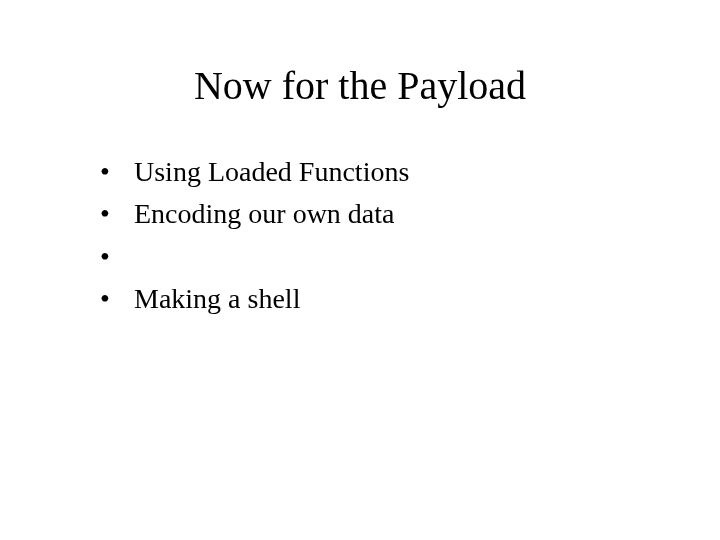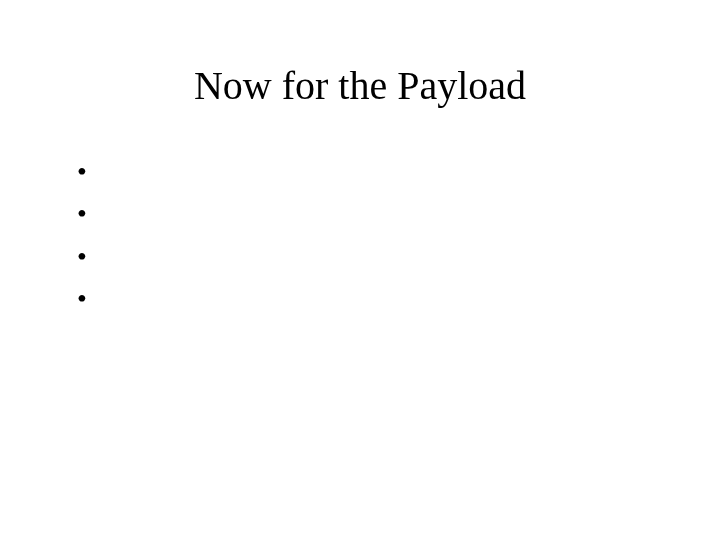--- a/index.html
+++ b/index.html
@@ -11,21 +11,21 @@
       width: 720px;
       height: 540px;
       background: #ffffff;
       font-family: "Times New Roman", Times, serif;
       position: relative;
       overflow: hidden;
     }
     .slide {
       width: 100%;
       height: 100%;
-      padding: 50px 69px;
+      padding: 50px 92px;
     }
     .title {
       font-size: 40px;
       font-weight: normal;
       text-align: center;
       color: #000000;
       margin-bottom: 45px;
       margin-top: 12px;
     }
     .bullet-list {
@@ -51,24 +51,27 @@
     }
   </style>
 </head>
 <body>
 
 <div class="slide">
   <h1 class="title">Now for the Payload</h1>
   <ul class="bullet-list">
     <li class="bullet-item">
       <span class="bullet-marker">•</span>
+      <span class="bullet-text">Using Loaded Functions</span>
+    </li>
+    <li class="bullet-item">
+      <span class="bullet-marker">•</span>
+      <span class="bullet-text">Encoding our own data</span>
     </li>
     <li class="bullet-item">
       <span class="bullet-marker">•</span>
     </li>
     <li class="bullet-item">
       <span class="bullet-marker">•</span>
-    </li>
-    <li class="bullet-item">
-      <span class="bullet-marker">•</span>
+      <span class="bullet-text">Making a shell</span>
     </li>
   </ul>
 </div>
 
 </body></html>

